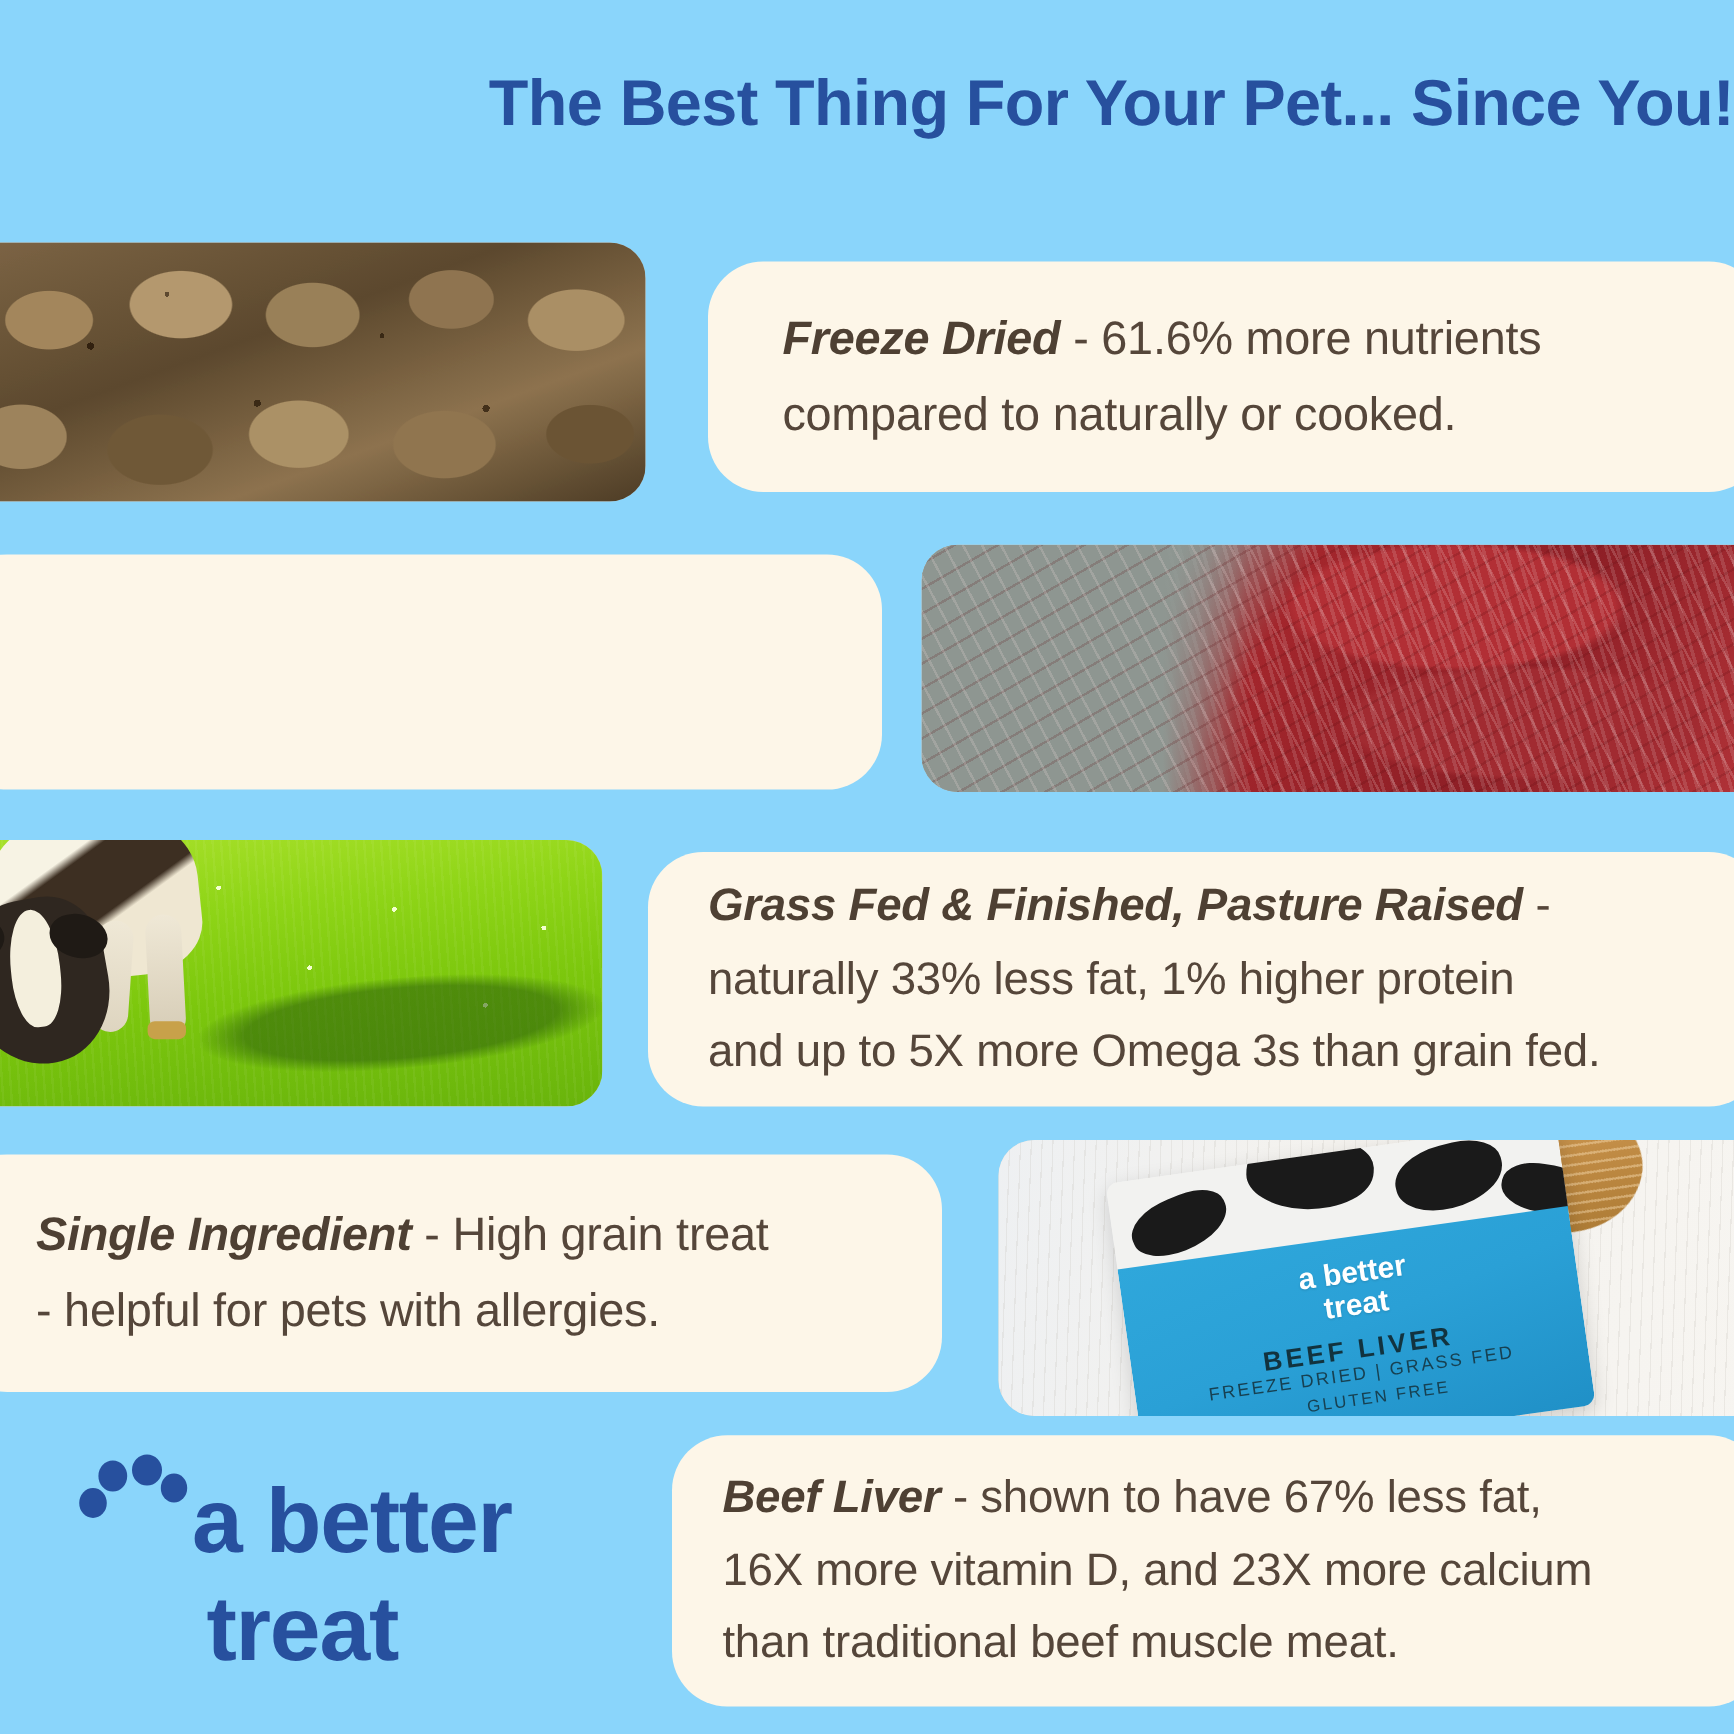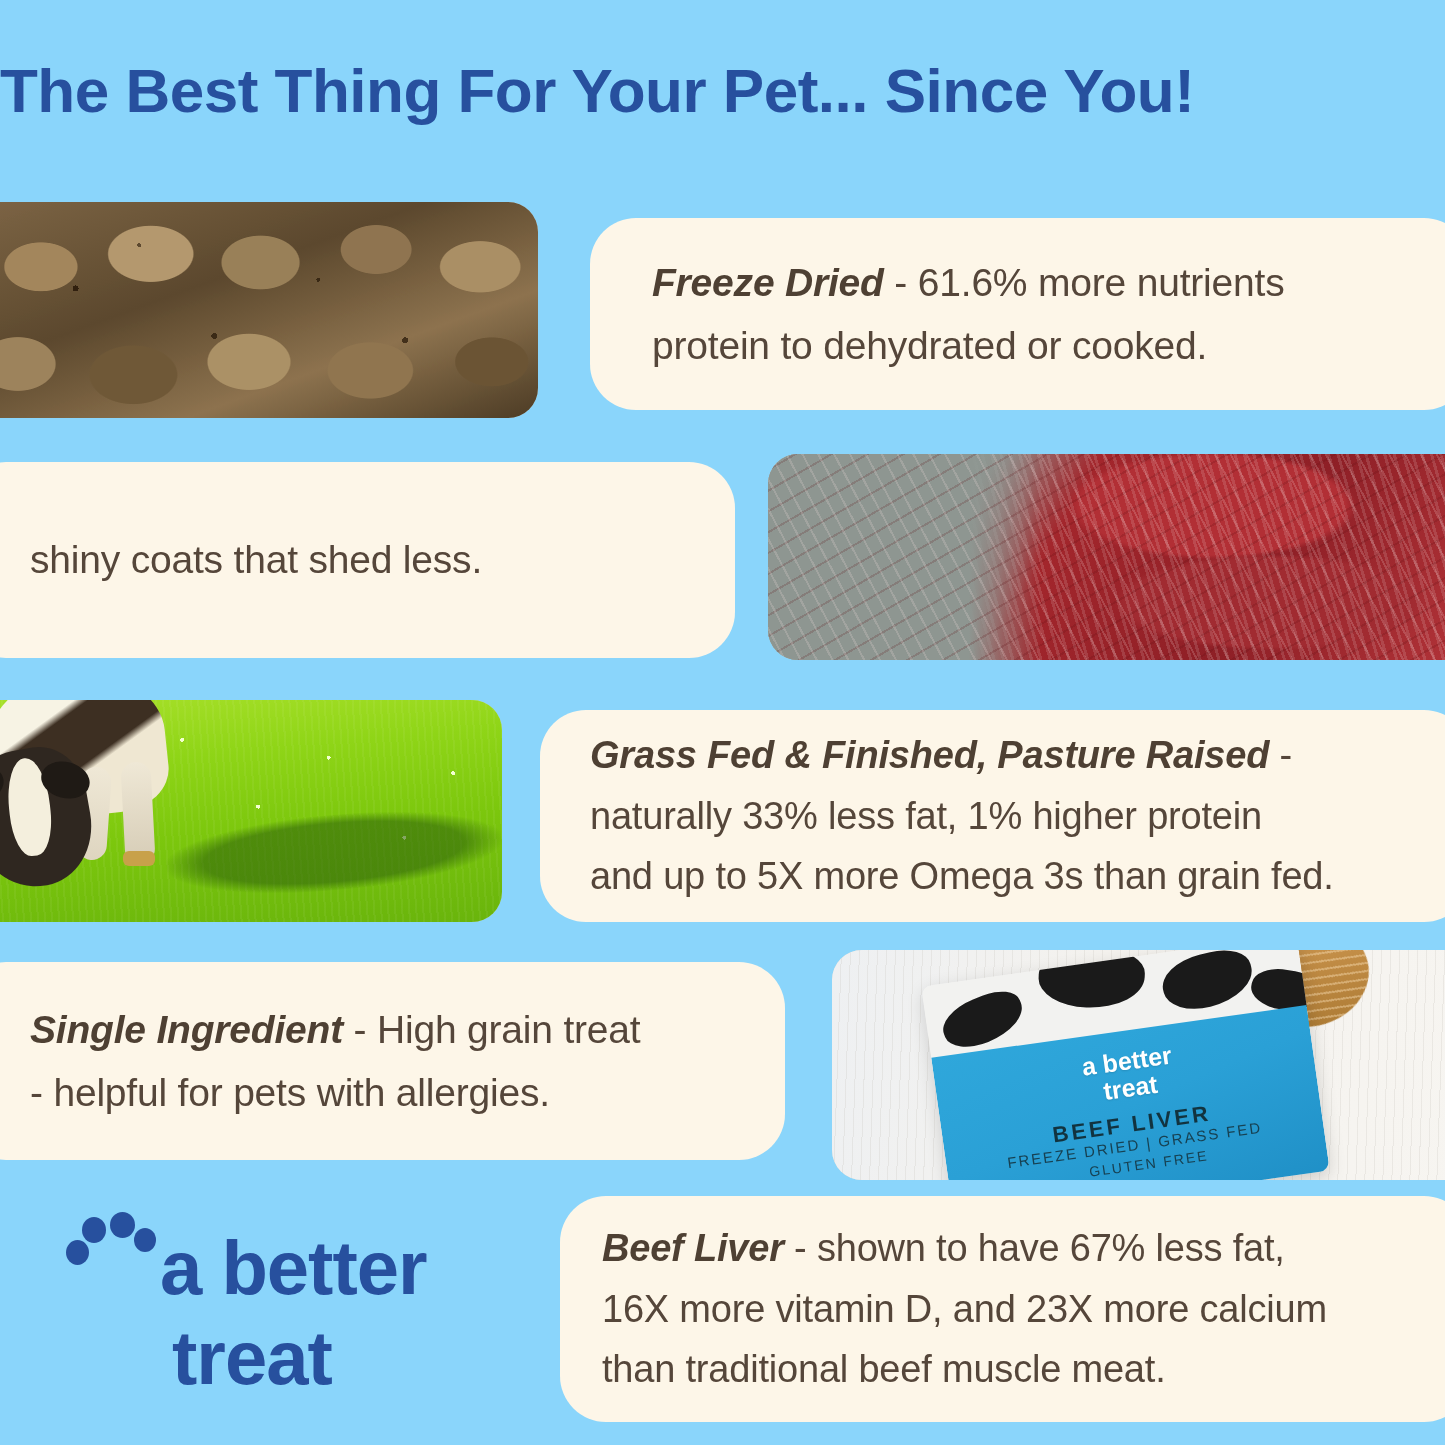--- a/index.html
+++ b/index.html
@@ -9,23 +9,23 @@
     background:#8AD5FB;
     font-family:"Liberation Sans", sans-serif;
     overflow:hidden;
     position:relative;
   }
 
   
   .headline{
     position:absolute;
     top:58px; left:0; width:1445px;
-    text-align:left;
+    text-align:right;
     color:#27509E;
-    font-size:62px;
+    font-size:54px;
     font-weight:bold;
     letter-spacing:-0.5px;
     line-height:1.05;
     white-space:nowrap;
   }
 
   
   .photo{
     position:absolute;
     overflow:hidden;
@@ -240,32 +240,29 @@
 
 <div class="photo" id="photo-treats">
   <div class="art"></div>
 </div>
 
 <div class="card" id="card-freeze">
   <p>
     <b>Freeze Dried</b><span> - </span><span>61.6% more nutrients</span>
   </p>
   <p>
-    <span>protein to dehydrated or cooked.</span>
+    <span>compared to naturally or cooked.</span>
   </p>
 </div>
 
 <div class="photo" id="photo-meat">
   <div class="art"></div>
 </div>
 
 <div class="card" id="card-omega">
-  <p>
-    <span>shiny coats that shed less.</span>
-  </p>
 </div>
 
 <div class="photo" id="photo-cow">
   <div class="art">
     <div class="speck"></div>
     <div class="shadow"></div>
   </div>
   <div class="cow-body"></div>
   <div class="cow-leg-a"></div>
   <div class="cow-leg-b"></div>

